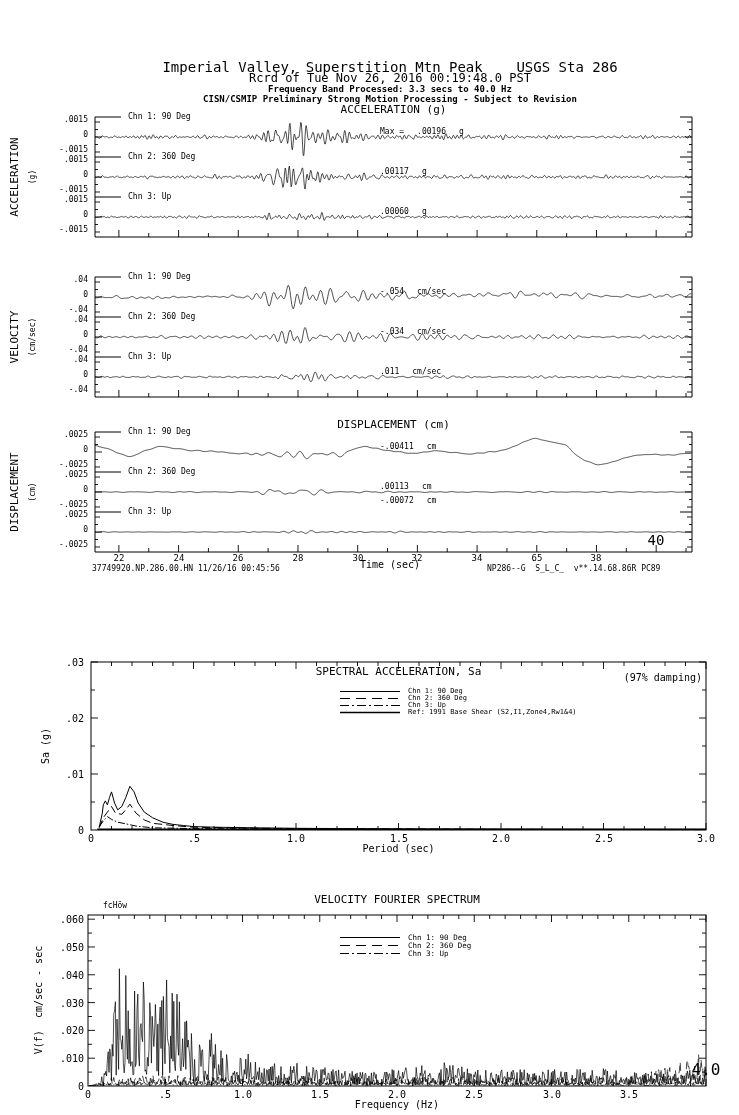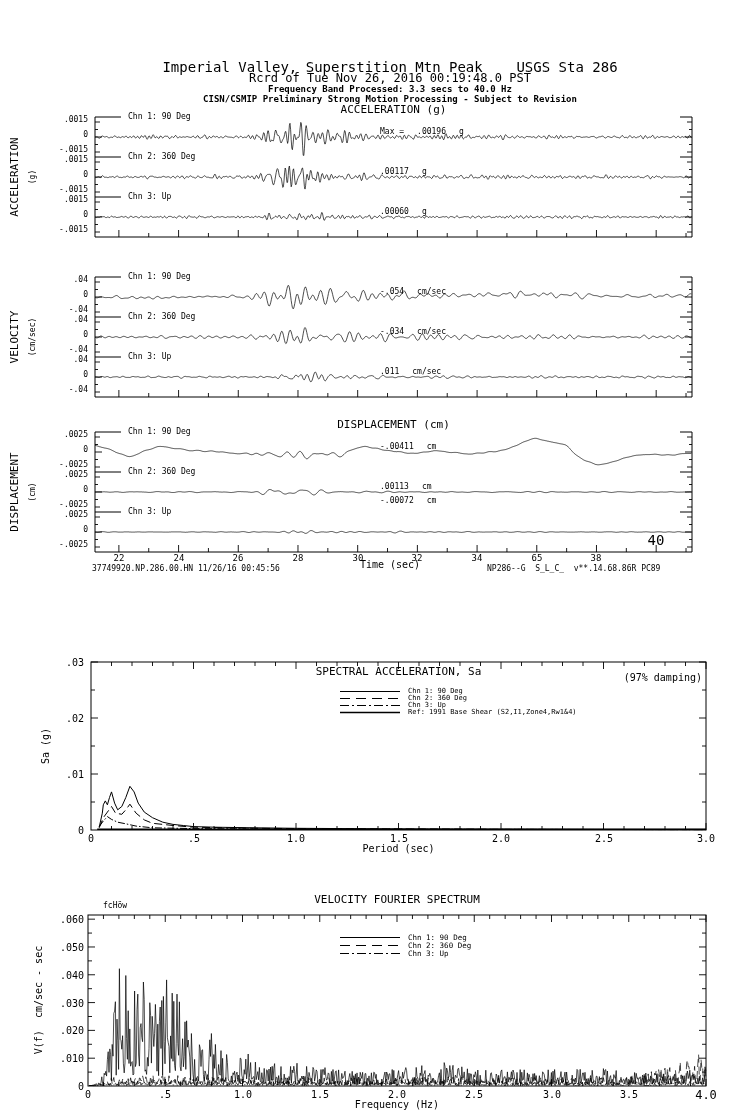--- a/index.html
+++ b/index.html
@@ -507,14 +507,14 @@
     <div class="t rgt" style="left:28px;top:942px;width:56px;font-size:10px;">.050</div>
     <div class="t rgt" style="left:28px;top:914px;width:56px;font-size:10px;">.060</div>
     <div class="t ctr" style="left:70px;top:1089px;width:36px;font-size:10px;">0</div>
     <div class="t ctr" style="left:147px;top:1089px;width:36px;font-size:10px;">.5</div>
     <div class="t ctr" style="left:225px;top:1089px;width:36px;font-size:10px;">1.0</div>
     <div class="t ctr" style="left:302px;top:1089px;width:36px;font-size:10px;">1.5</div>
     <div class="t ctr" style="left:379px;top:1089px;width:36px;font-size:10px;">2.0</div>
     <div class="t ctr" style="left:456px;top:1089px;width:36px;font-size:10px;">2.5</div>
     <div class="t ctr" style="left:534px;top:1089px;width:36px;font-size:10px;">3.0</div>
     <div class="t ctr" style="left:611px;top:1089px;width:36px;font-size:10px;">3.5</div>
-    <div class="t ctr" style="left:688px;top:1089px;width:36px;font-size:12px;">4.0</div>
+    <div class="t ctr" style="left:688px;top:1061px;width:36px;font-size:16px;">4.0</div>
   </div>
 
 </body></html>

